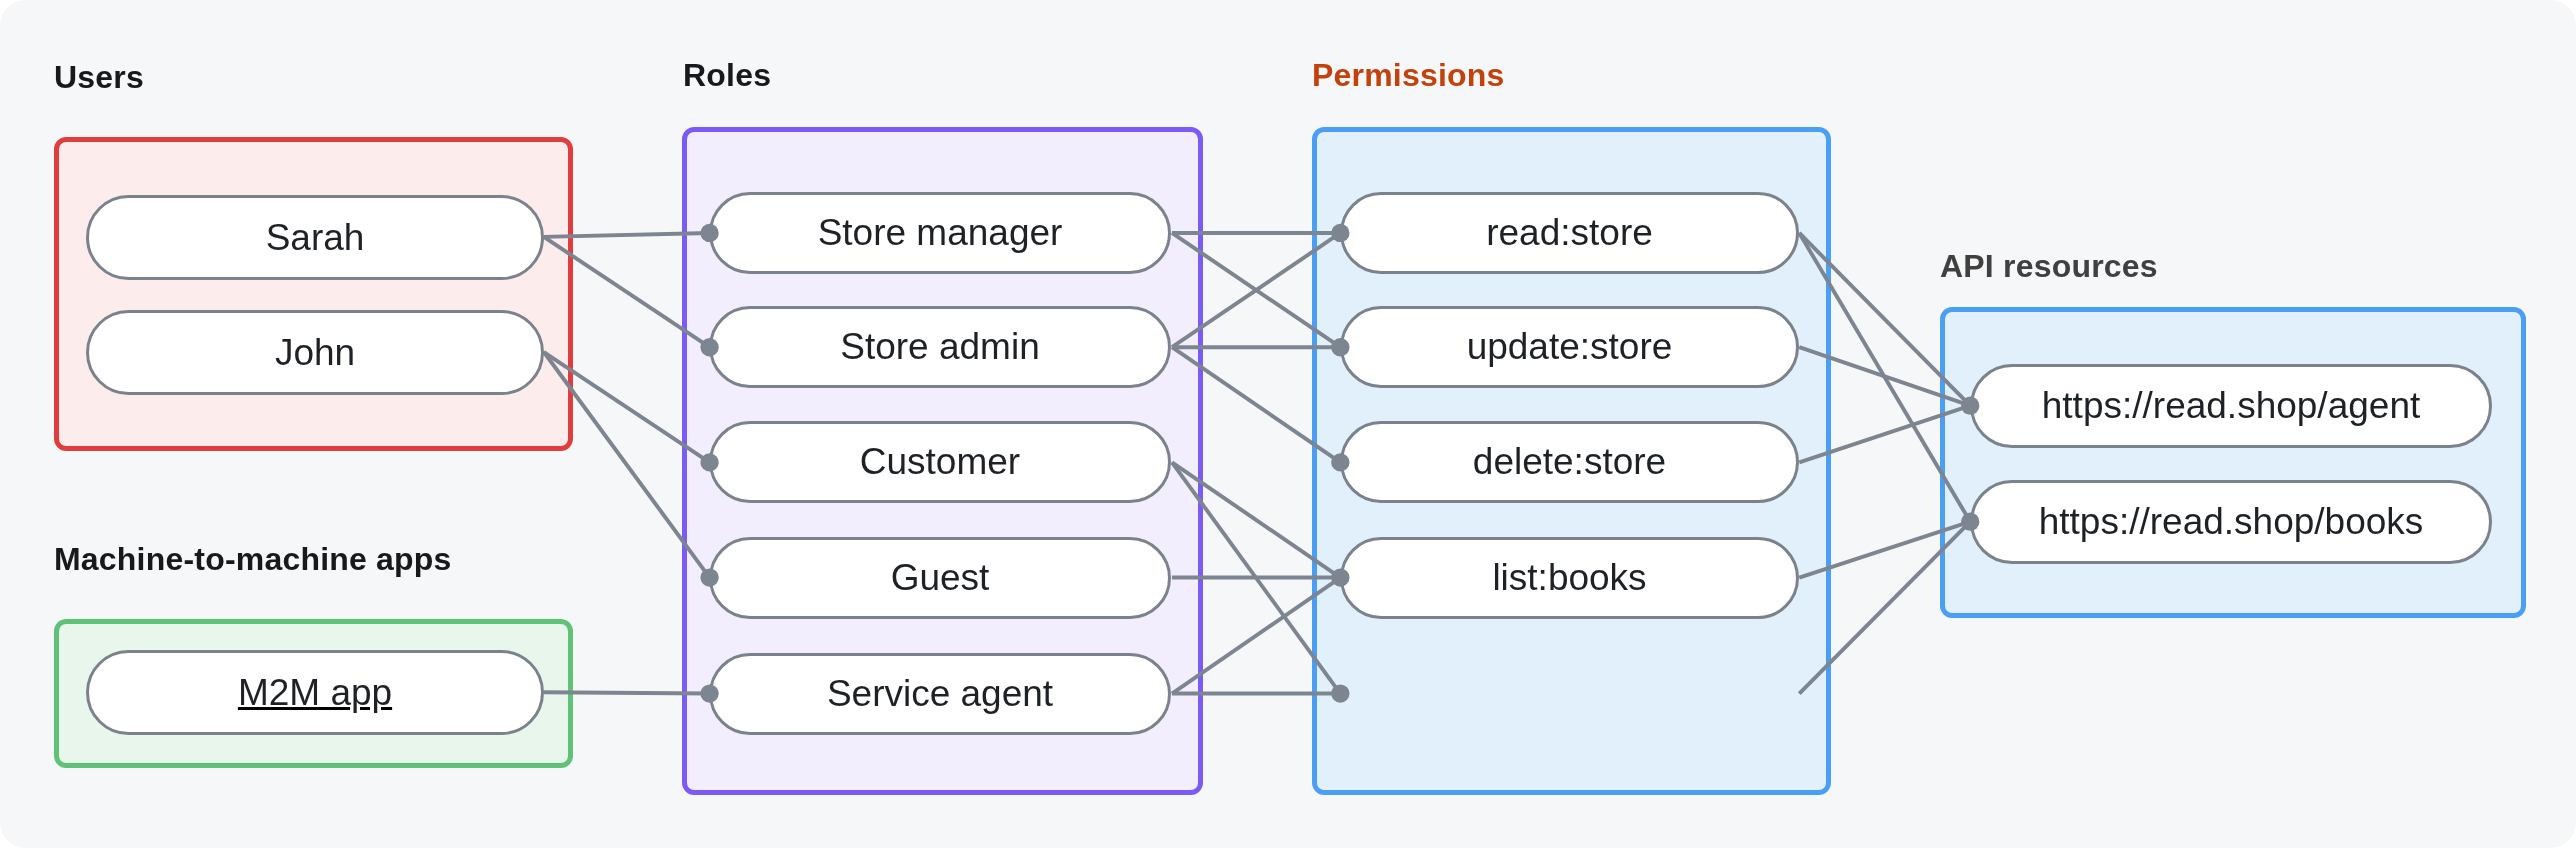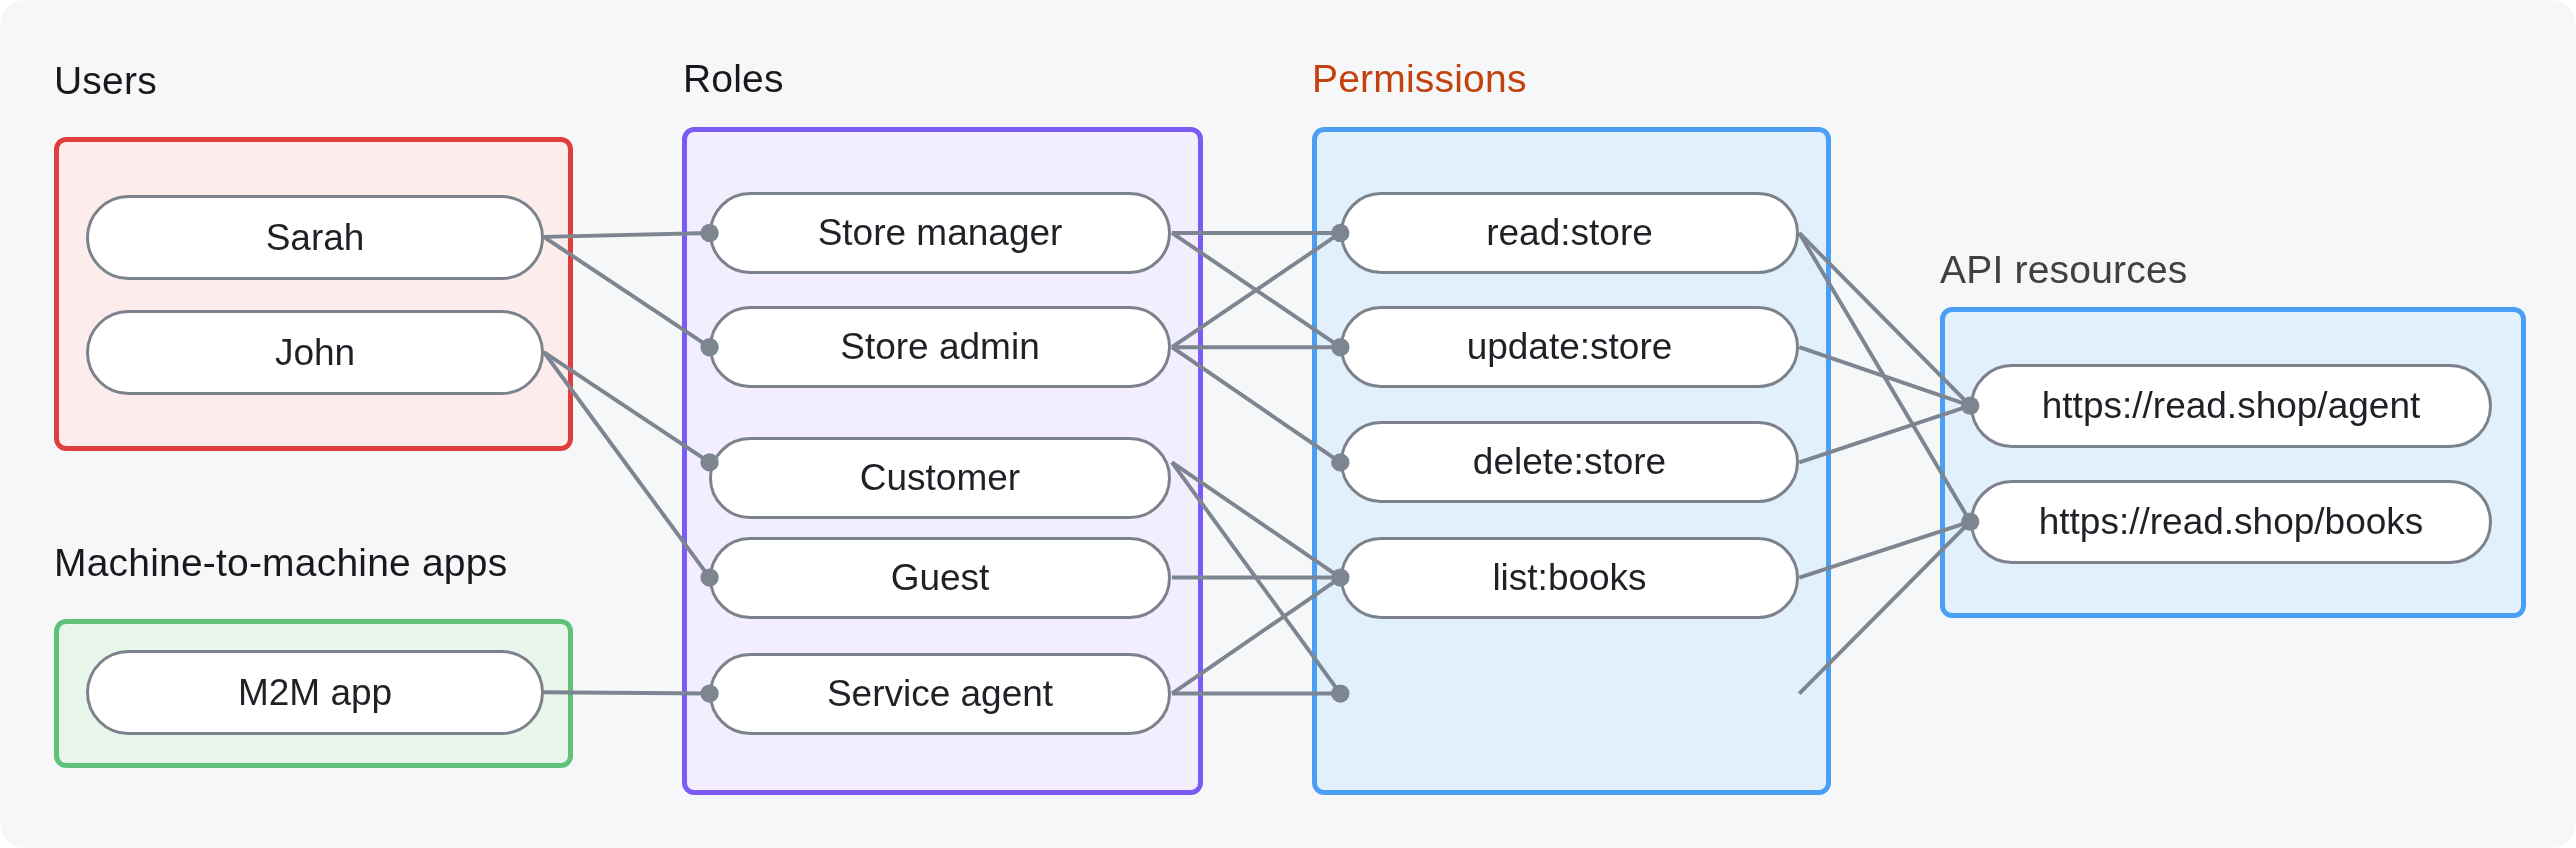--- a/index.html
+++ b/index.html
@@ -1,18 +1,18 @@
 <!DOCTYPE html>
 <html style="font-size:14px"><head>
 <meta charset="utf-8">
 <style>
   html,body{margin:0;padding:0;background:#ffffff;}
   body{width:2576px;height:848px;overflow:hidden;font-family:"Liberation Sans",sans-serif;}
   .canvas{position:relative;width:2576px;height:848px;background:#f6f7f8;border-radius:26px;overflow:hidden;}
-  .group-label{position:absolute;font-size:39px;font-weight:400;color:#17191c;letter-spacing:0.2px;white-space:nowrap;}
+  .group-label{position:absolute;font-size:32px;font-weight:700;color:#17191c;letter-spacing:0.2px;white-space:nowrap;}
   .group-box{position:absolute;border:5.2px solid;border-radius:12.2px;box-sizing:border-box;}
   .pill{position:absolute;background:#ffffff;border:3.5px solid #7b828b;border-radius:872px;box-sizing:border-box;
         display:flex;align-items:center;justify-content:center;}
   .pill span{font-size:37px;color:#1e2227;white-space:nowrap;}
   #wires{position:absolute;left:0;top:0;width:2576px;height:848px;pointer-events:none;}
 </style>
 </head>
 <body>
 
 <div class="canvas">
@@ -65,31 +65,31 @@
       <circle cx="2258" cy="598" r="10.5" fill="#7d8590"></circle>
     </svg>
 
   <div class="pill" style="left: 86px; top: 195px; width: 458px; height: 85px; background: rgb(255, 255, 255); border-color: rgb(123, 130, 139); z-index: 2;">
       <span>Sarah</span>
     </div>
   <div class="pill" style="left: 86px; top: 310px; width: 458px; height: 85px; background: rgb(255, 255, 255); border-color: rgb(123, 130, 139); z-index: 2;">
       <span>John</span>
     </div>
 
-  <div class="pill" style="left: 86px; top: 650px; width: 458px; height: 85px; background: rgb(255, 255, 255); border-color: rgb(123, 130, 139); z-index: 2;">
+  <div class="pill" style="left: 86px; top: 650px; width: 458px; height: 85px; background: rgb(255, 255, 255); border-color: rgb(123, 130, 139); z-index: 2; text-decoration: underline;">
       <span>M2M app</span>
     </div>
 
   <div class="pill" style="left: 709px; top: 192px; width: 462px; height: 82px; background: rgb(255, 255, 255); border-color: rgb(123, 130, 139); z-index: 2; text-align: right;">
       <span>Store manager</span>
     </div>
   <div class="pill" style="left: 709px; top: 306px; width: 462px; height: 82px; background: rgb(255, 255, 255); border-color: rgb(123, 130, 139); z-index: 2;">
       <span>Store admin</span>
     </div>
-  <div class="pill" style="left: 709px; top: 421px; width: 462px; height: 82px; background: rgb(255, 255, 255); border-color: rgb(123, 130, 139); z-index: 2; margin-top: 16px;">
+  <div class="pill" style="left: 709px; top: 421px; width: 462px; height: 82px; background: rgb(255, 255, 255); border-color: rgb(123, 130, 139); z-index: 2;">
       <span>Customer</span>
     </div>
   <div class="pill" style="left: 709px; top: 537px; width: 462px; height: 82px; background: rgb(255, 255, 255); border-color: rgb(123, 130, 139); z-index: 2;">
       <span>Guest</span>
     </div>
   <div class="pill" style="left: 709px; top: 653px; width: 462px; height: 82px; background: rgb(255, 255, 255); border-color: rgb(123, 130, 139); z-index: 2;">
       <span>Service agent</span>
     </div>
 
   <div class="pill" style="left: 1340px; top: 192px; width: 459px; height: 82px; background: rgb(255, 255, 255); border-color: rgb(123, 130, 139); z-index: 2;">

